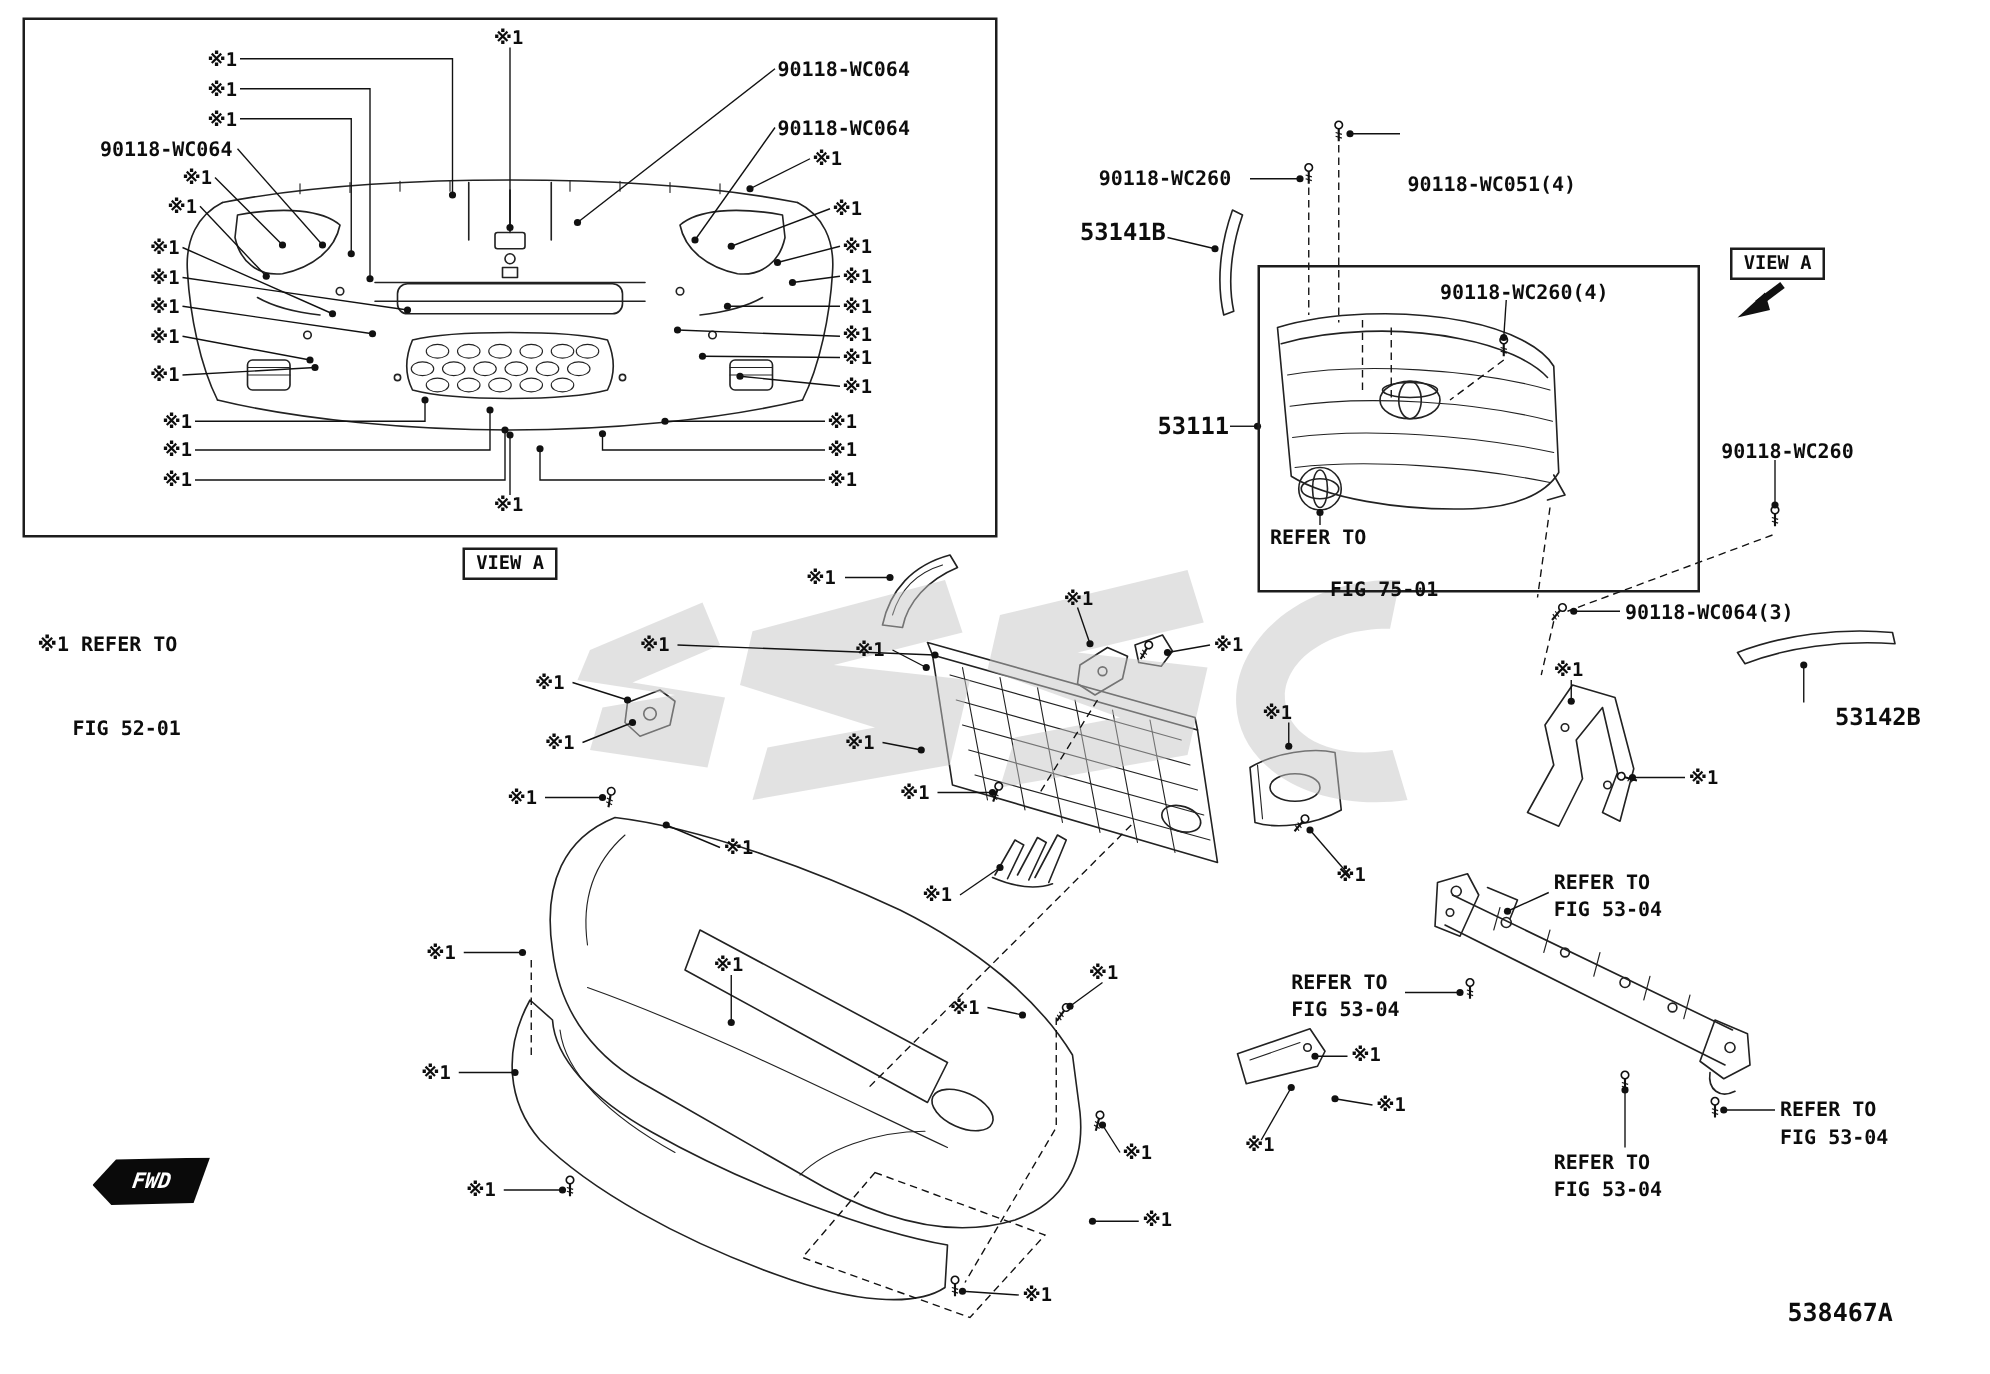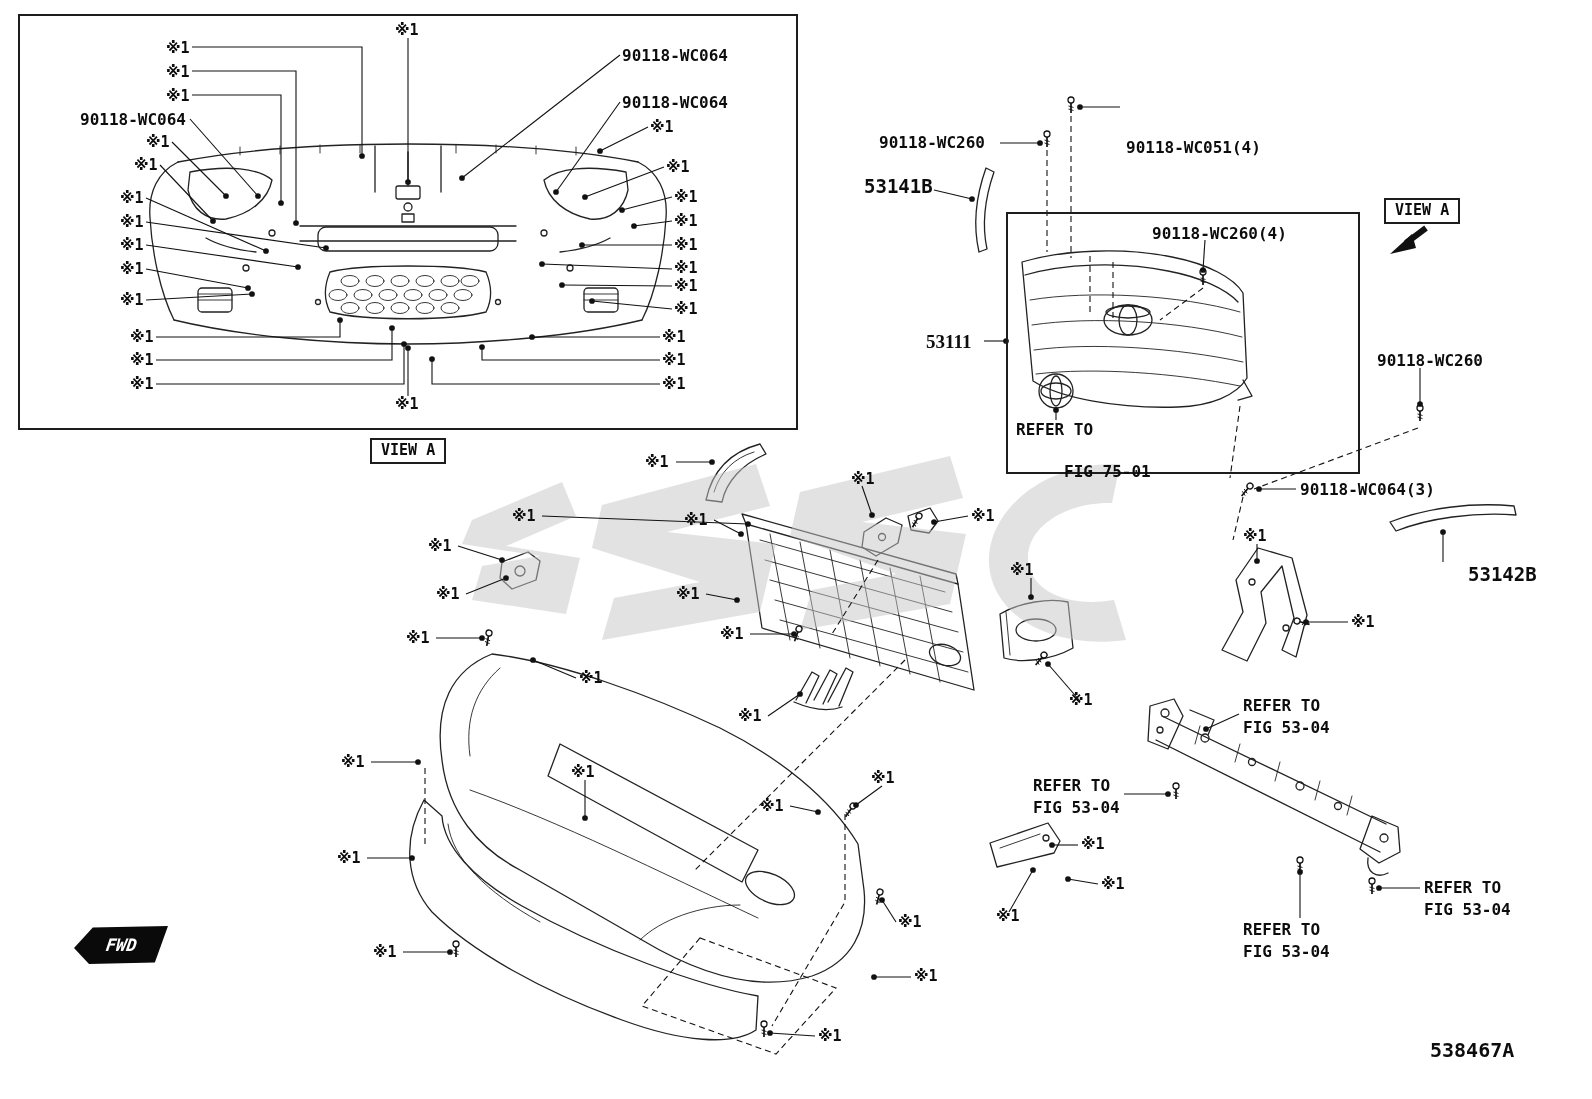--- a/index.html
+++ b/index.html
@@ -287,20 +287,24 @@
 
   <div class="box inset-box"></div>
   <div class="box grille-box"></div>
 
   <div class="badge inset-view">VIEW A</div>
   <div class="badge right-view">VIEW A</div>
   <div class="fwd">
     <span>FWD</span>
   </div>
 
+  <div class="footnote">
+    <div class="l1">※1 REFER TO</div>
+    <div class="l2">FIG 52-01</div>
+  </div>
 
   <div class="diagram-id">538467A</div>
 
   <div id="label-layer">
       <div class="dlabel" style="left: 166px; top: 40px;">※1</div>
       <div class="dlabel" style="left: 166px; top: 64px;">※1</div>
       <div class="dlabel" style="left: 166px; top: 88px;">※1</div>
       <div class="dlabel" style="left: 80px; top: 111px; font-size: 16px;">90118-WC064</div>
       <div class="dlabel" style="left: 146px; top: 134px;">※1</div>
       <div class="dlabel" style="left: 134px; top: 157px;">※1</div>
@@ -324,21 +328,21 @@
       <div class="dlabel" style="left: 674px; top: 260px;">※1</div>
       <div class="dlabel" style="left: 674px; top: 278px;">※1</div>
       <div class="dlabel" style="left: 674px; top: 301px;">※1</div>
       <div class="dlabel" style="left: 662px; top: 329px;">※1</div>
       <div class="dlabel" style="left: 662px; top: 352px;">※1</div>
       <div class="dlabel" style="left: 662px; top: 376px;">※1</div>
       <div class="dlabel" style="left: 1126px; top: 99px; font-size: 16px; margin-top: 40px;">90118-WC051(4)</div>
       <div class="dlabel" style="left: 879px; top: 134px; font-size: 16px;">90118-WC260</div>
       <div class="dlabel" style="left: 864px; top: 176px; font-size: 19px;">53141B</div>
       <div class="dlabel" style="left: 1152px; top: 225px; font-size: 16px;">90118-WC260(4)</div>
-      <div class="dlabel" style="left: 926px; top: 331px; font-size: 19px; font-family: Liberation Serif, serif;">53111</div>
+      <div class="dlabel" style="left: 926px; top: 331px; font-size: 19px;">53111</div>
       <div class="dlabel" style="left: 1377px; top: 352px; font-size: 16px;">90118-WC260</div>
       <div class="dlabel" style="left: 1016px; top: 421px; font-size: 16px;">REFER TO</div>
       <div class="dlabel" style="left: 1064px; top: 443px; font-size: 16px; margin-top: 20px;">FIG 75-01</div>
       <div class="dlabel" style="left: 1300px; top: 481px; font-size: 16px; text-align: right;">90118-WC064(3)</div>
       <div class="dlabel" style="left: 1468px; top: 564px; font-size: 19px;">53142B</div>
       <div class="dlabel" style="left: 645px; top: 454px;">※1</div>
       <div class="dlabel" style="left: 851px; top: 471px;">※1</div>
       <div class="dlabel" style="left: 512px; top: 508px;">※1</div>
       <div class="dlabel" style="left: 684px; top: 512px;">※1</div>
       <div class="dlabel" style="left: 971px; top: 508px;">※1</div>

